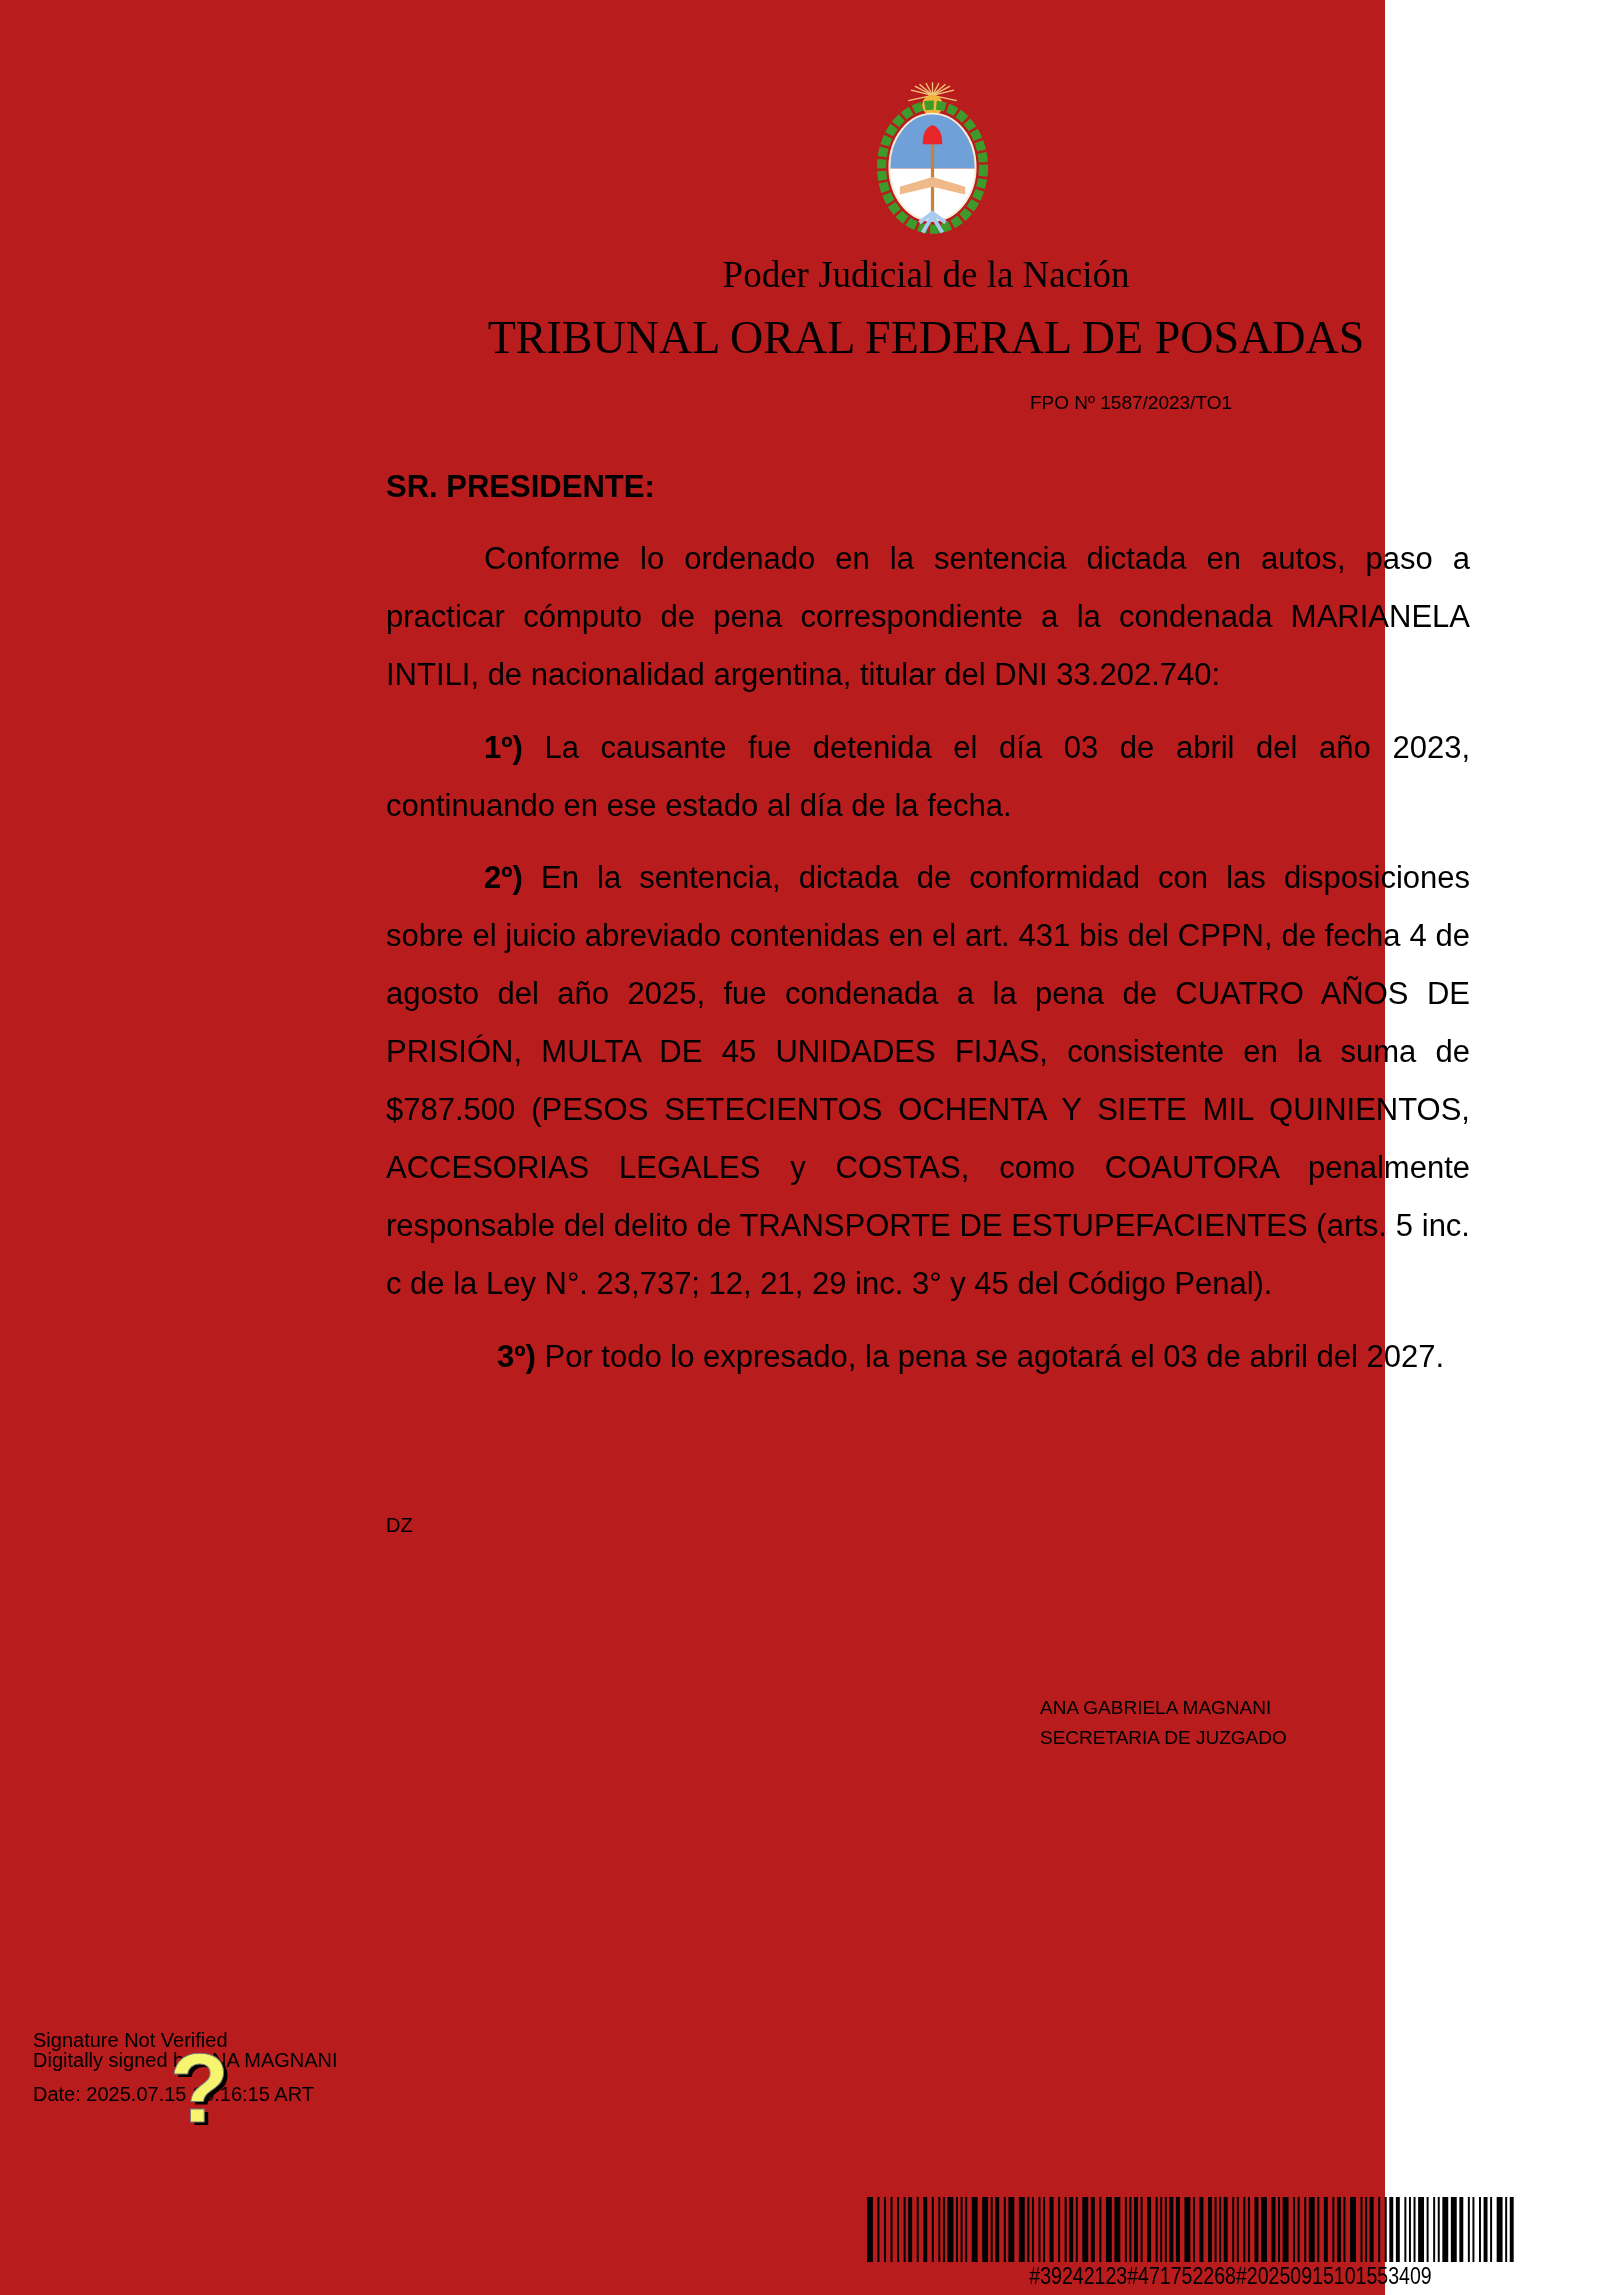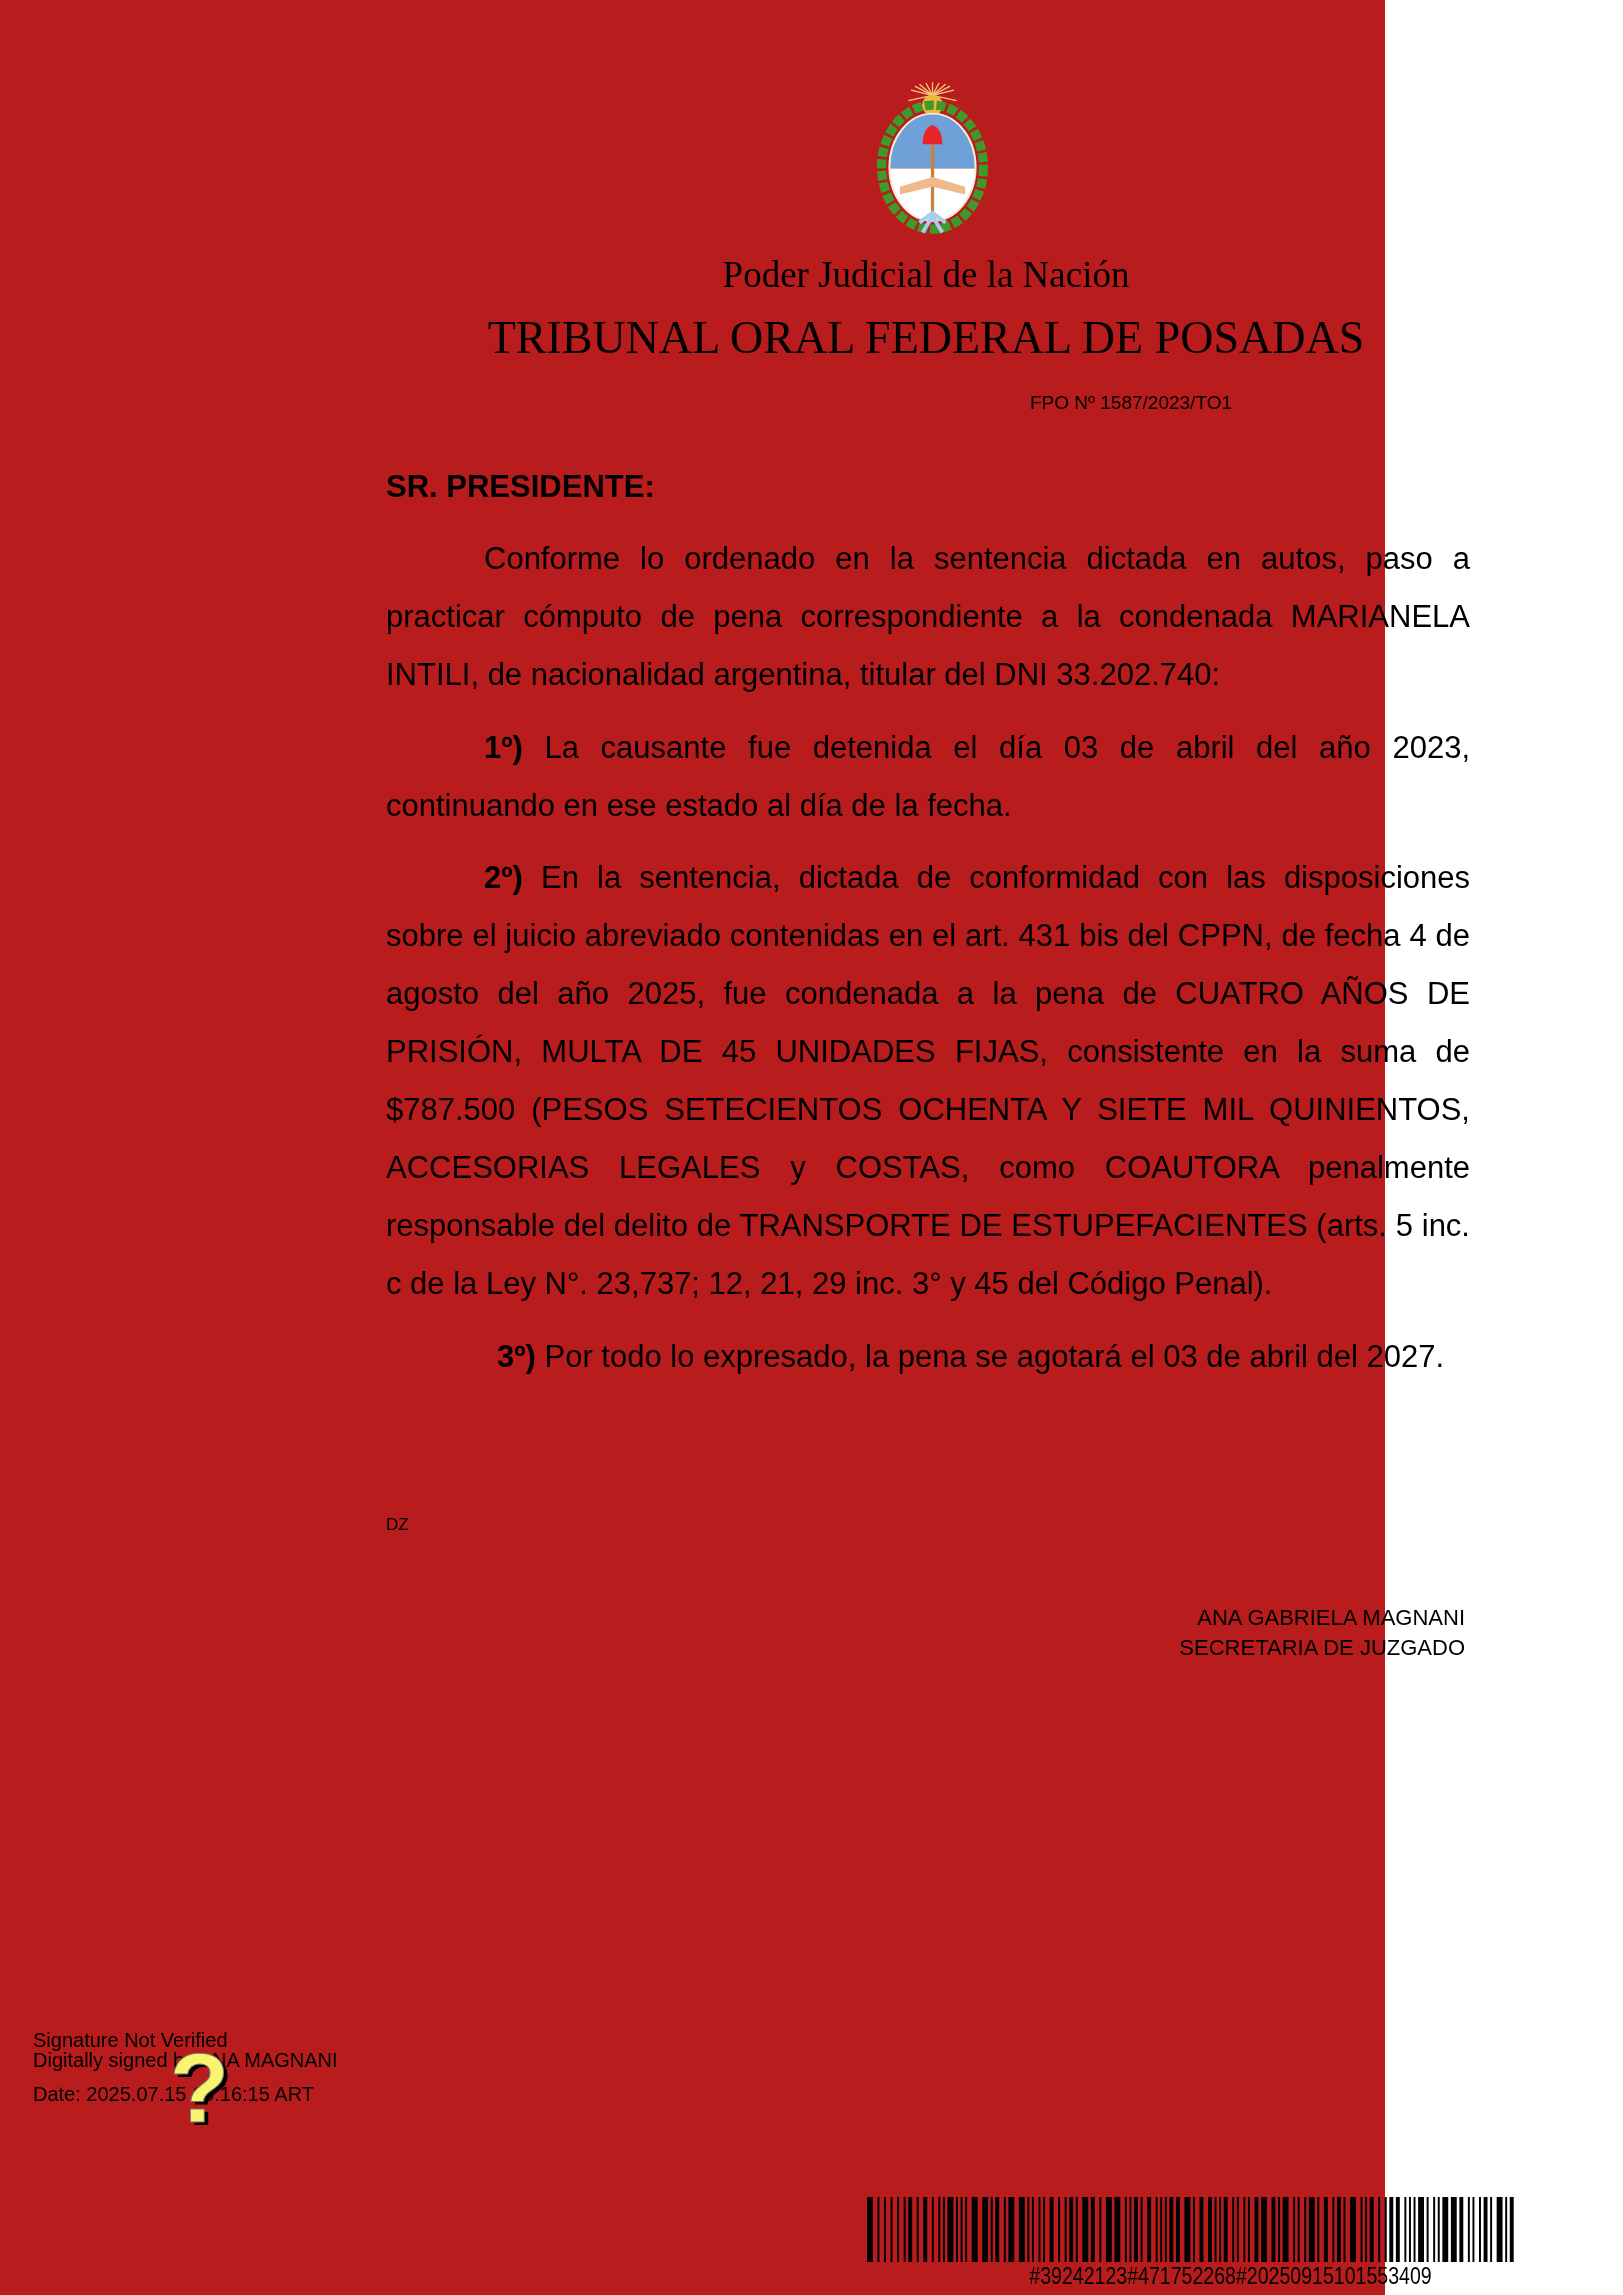--- a/index.html
+++ b/index.html
@@ -16,24 +16,24 @@
               font-family: "Liberation Sans", sans-serif; font-size: 19px; line-height: 31px; }
 
     .body { position: absolute; left: 386px; width: 1084px; top: 458px;
             font-family: "Liberation Sans", sans-serif; font-size: 31px; line-height: 58px; }
     .salutation { font-weight: bold; margin: 0 0 14.4px 0; }
     .para { text-align: justify; text-indent: 98px; margin: 0 0 14.4px 0; }
     .para.p3 { text-indent: 111px; }
     .para b { font-weight: bold; }
 
     .initials { position: absolute; left: 386px; top: 1512px;
-                font-family: "Liberation Sans", sans-serif; font-size: 17px; line-height: 26px; }
-
-    .sigblock { position: absolute; left: 1040px; width: 425px; top: 1603px; text-align: right;
-                font-family: "Liberation Sans", sans-serif; font-size: 22px; line-height: 30px; }
+                font-family: "Liberation Sans", sans-serif; font-size: 20px; line-height: 26px; }
+
+    .sigblock { position: absolute; left: 1040px; width: 425px; top: 1693px; text-align: left;
+                font-family: "Liberation Sans", sans-serif; font-size: 19px; line-height: 30px; }
 
     .digsig { position: absolute; left: 33px; top: 2029px; width: 366px; height: 98px;
               font-family: "Liberation Sans", sans-serif; font-size: 20px; }
     .digsig .l1 { position: absolute; left: 0; top: 0; line-height: 23.6px; }
     .digsig .l2 { position: absolute; left: 0; top: 20px; line-height: 22px; }
     .digsig .l3 { position: absolute; left: 0; top: 54px; line-height: 22px; }
     .qmark { position: absolute; left: 131px; top: 13px; width: 72px; height: 88px; z-index: 2; }
 
     .barcode { position: absolute; left: 867px; top: 2197px; width: 648px; height: 65px; }
     .barcode-text { position: absolute; left: 936px; width: 589px; top: 2263px; text-align: center;

